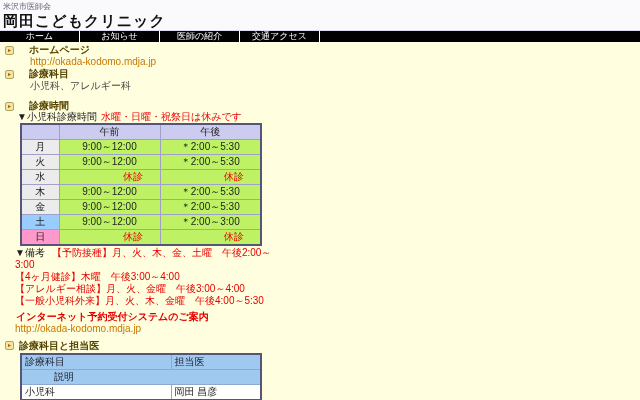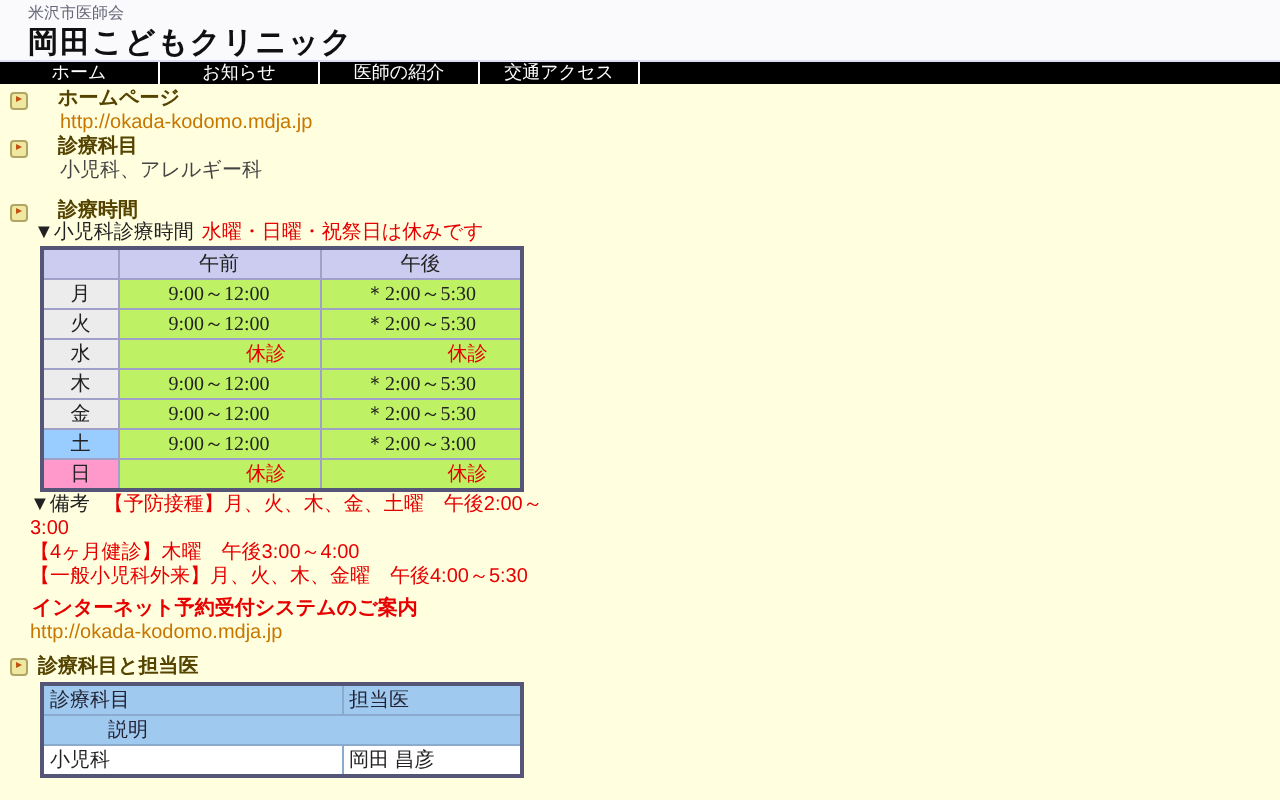--- a/index.html
+++ b/index.html
@@ -4,21 +4,21 @@
 <style>
   * { margin:0; padding:0; box-sizing:border-box; }
   html,body { background:#ffffff; }
   .page {
     width:640px; height:400px; overflow:hidden; position:relative;
     background:#fafafc;
     font-family:"Liberation Sans","DejaVu Sans",sans-serif;
     color:#222;
   }
   
-  .site-header { height:30px; padding:2px 0 0 14px;font-family:Liberation Serif, serif; }
+  .site-header { height:30px; padding:2px 0 0 3px;font-family:Liberation Serif, serif; }
   .association { font-size:8px; color:#667; line-height:9px; }
   .clinic-title { font-size:15px; font-weight:bold; color:#101010; letter-spacing:1px; margin-top:1px; }
   
   .main-nav { height:12px; background:#000000; display:flex; border-top:1px solid #dcdcf4; }
   .nav-tab {
     width:80px; border-right:1px solid #ffffff; color:#ffffff;
     font-size:9px; line-height:11px; text-align:center; cursor:pointer;
     overflow:hidden; white-space:nowrap;
   }
   
@@ -34,21 +34,21 @@
   .body-line { margin-left:30px; height:12px; line-height:12px; color:#444; }
   .url-link { color:#c77700; text-decoration:none; cursor:pointer; }
   .spacer8 { height:8px; }
   
   .hours-subtitle { margin-left:17px; height:10px; line-height:10px; }
   .subtitle-prefix { color:#222; }
   .subtitle-note { color:#e60000; margin-left:4px; }
   
   .schedule-table {
     border-collapse:collapse; margin:1px 0 0 20px;
-    border:2px solid #555577; font-size:10px; table-layout:fixed;font-family:Liberation Serif, serif;
+    border:2px solid #555577; font-size:10px; table-layout:fixed;
   }
   .schedule-table th, .schedule-table td { border:1px solid #a0a0c8; padding:0; text-align:center; overflow:hidden; }
   .schedule-table th { background:#ccccf0; height:13px; font-weight:normal; color:#222; }
   .schedule-table td { height:12px; background:#bef264; color:#222; }
   td.day-cell.weekday { background:#ececec; }
   td.day-cell.saturday { background:#99ccff; }
   td.day-cell.sunday { background:#ff99cc; }
   td.time-cell.closed { color:#e60000;padding-left:47px; }
   
   .remarks { margin:1px 0 0 15px; color:#e60000; }
@@ -176,20 +176,21 @@
     </table>
 
     <div class="remarks">
 
         <div class="remark-line"><span class="remark-prefix">▼備考</span><span class="remark-text">【予防接種】月、火、木、金、土曜　午後2:00～</span></div>
 
         <div class="remark-line"><span class="remark-prefix"></span><span class="remark-text">3:00</span></div>
 
         <div class="remark-line"><span class="remark-prefix"></span><span class="remark-text">【4ヶ月健診】木曜　午後3:00～4:00</span></div>
 
+        <div class="remark-line"><span class="remark-prefix"></span><span class="remark-text">【アレルギー相談】月、火、金曜　午後3:00～4:00</span></div>
 
         <div class="remark-line"><span class="remark-prefix"></span><span class="remark-text">【一般小児科外来】月、火、木、金曜　午後4:00～5:30</span></div>
       </div>
 
     <div class="reservation-heading">インターネット予約受付システムのご案内</div>
     <div class="reservation-url">
       <a class="url-link">http://okada-kodomo.mdja.jp</a>
     </div>
 
     <div class="section-heading doctors-heading">

